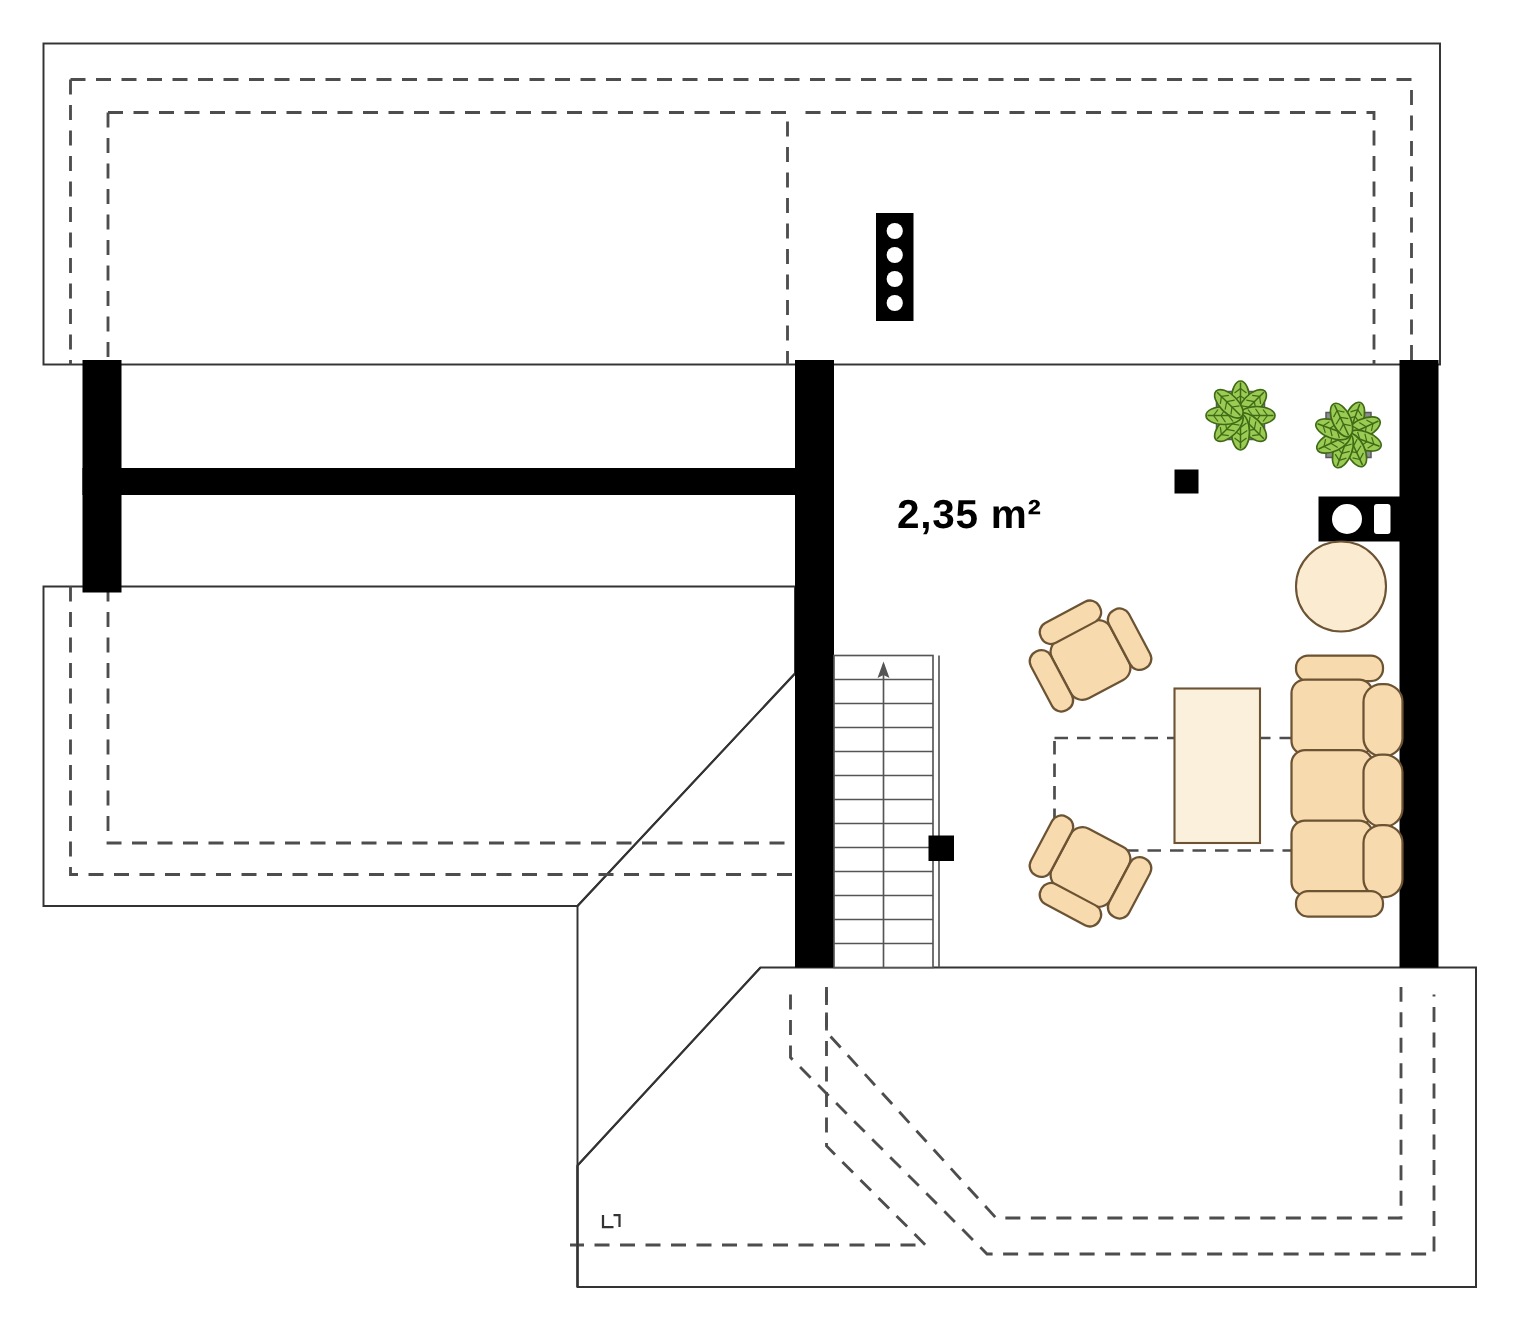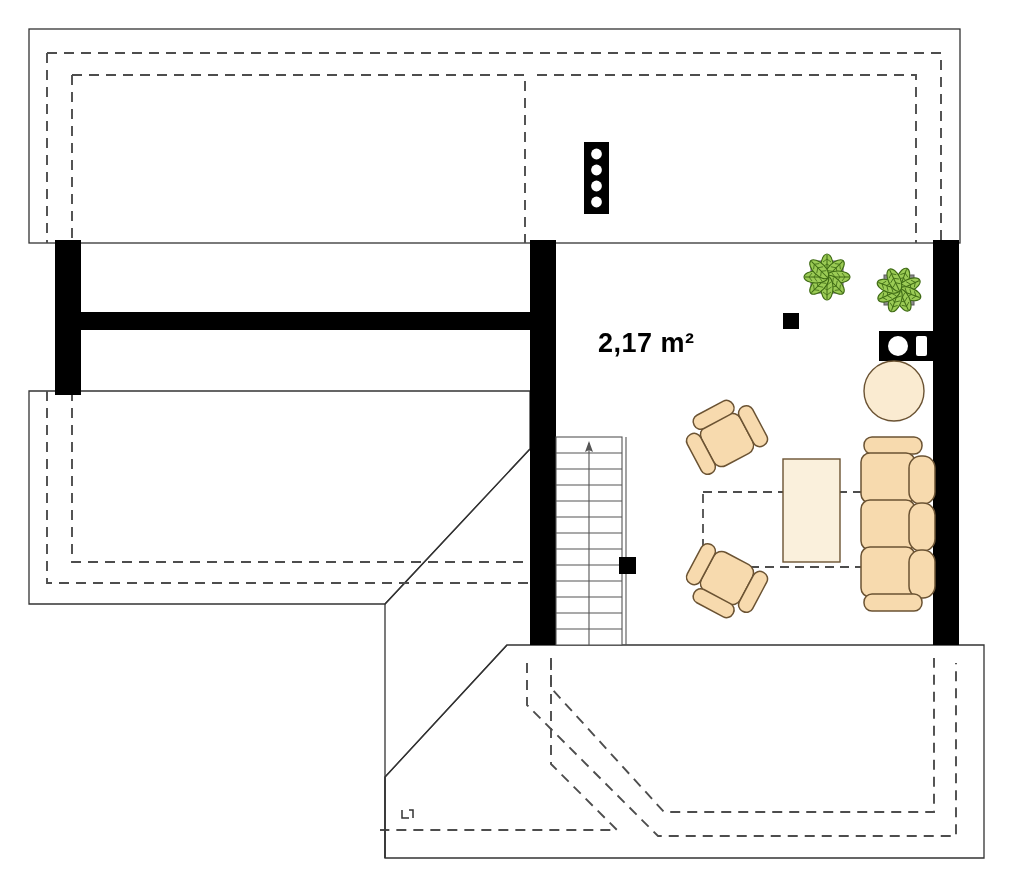--- a/index.html
+++ b/index.html
@@ -214,15 +214,15 @@
       <rect x="22" y="-22" width="15" height="44" rx="7"></rect>
     </g>
 
     <g fill="none" stroke="#333333" stroke-width="1.5">
       <path d="M 402 810 L 402 818 L 409 818"></path>
       <path d="M 409 810 L 413 810 L 413 818"></path>
     </g>
 
   </svg>
 
-  <div class="area-label">2,17 m²</div>
+  <div class="area-label">2,35 m²</div>
 
 </div>
 
 </body></html>

